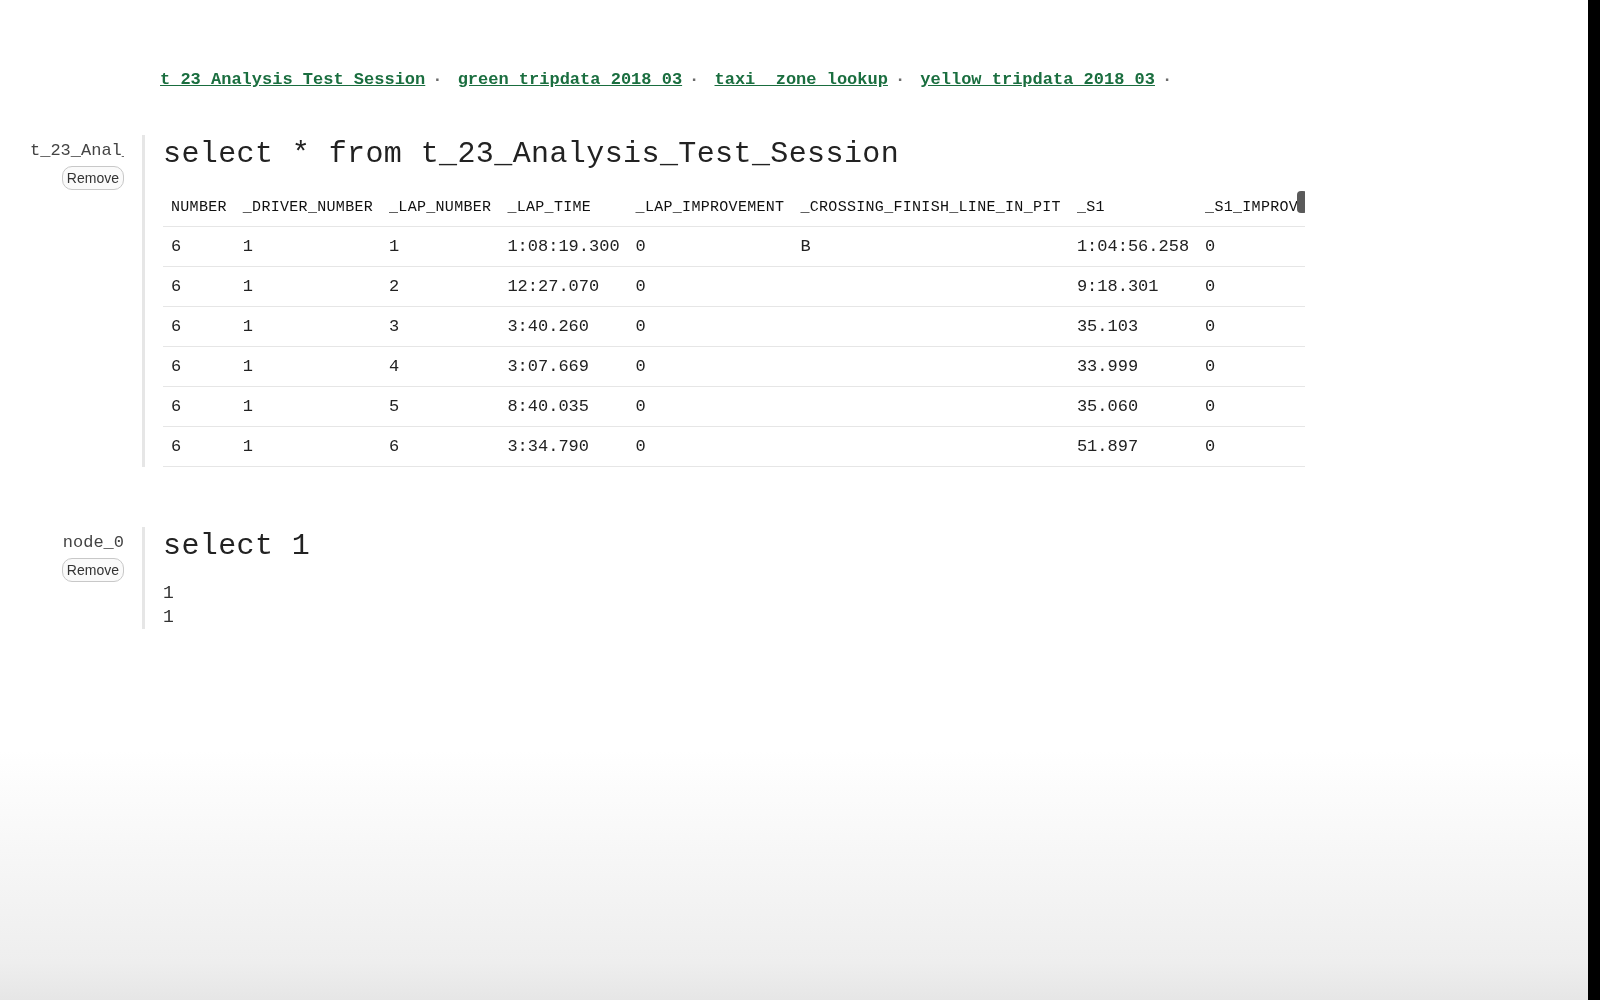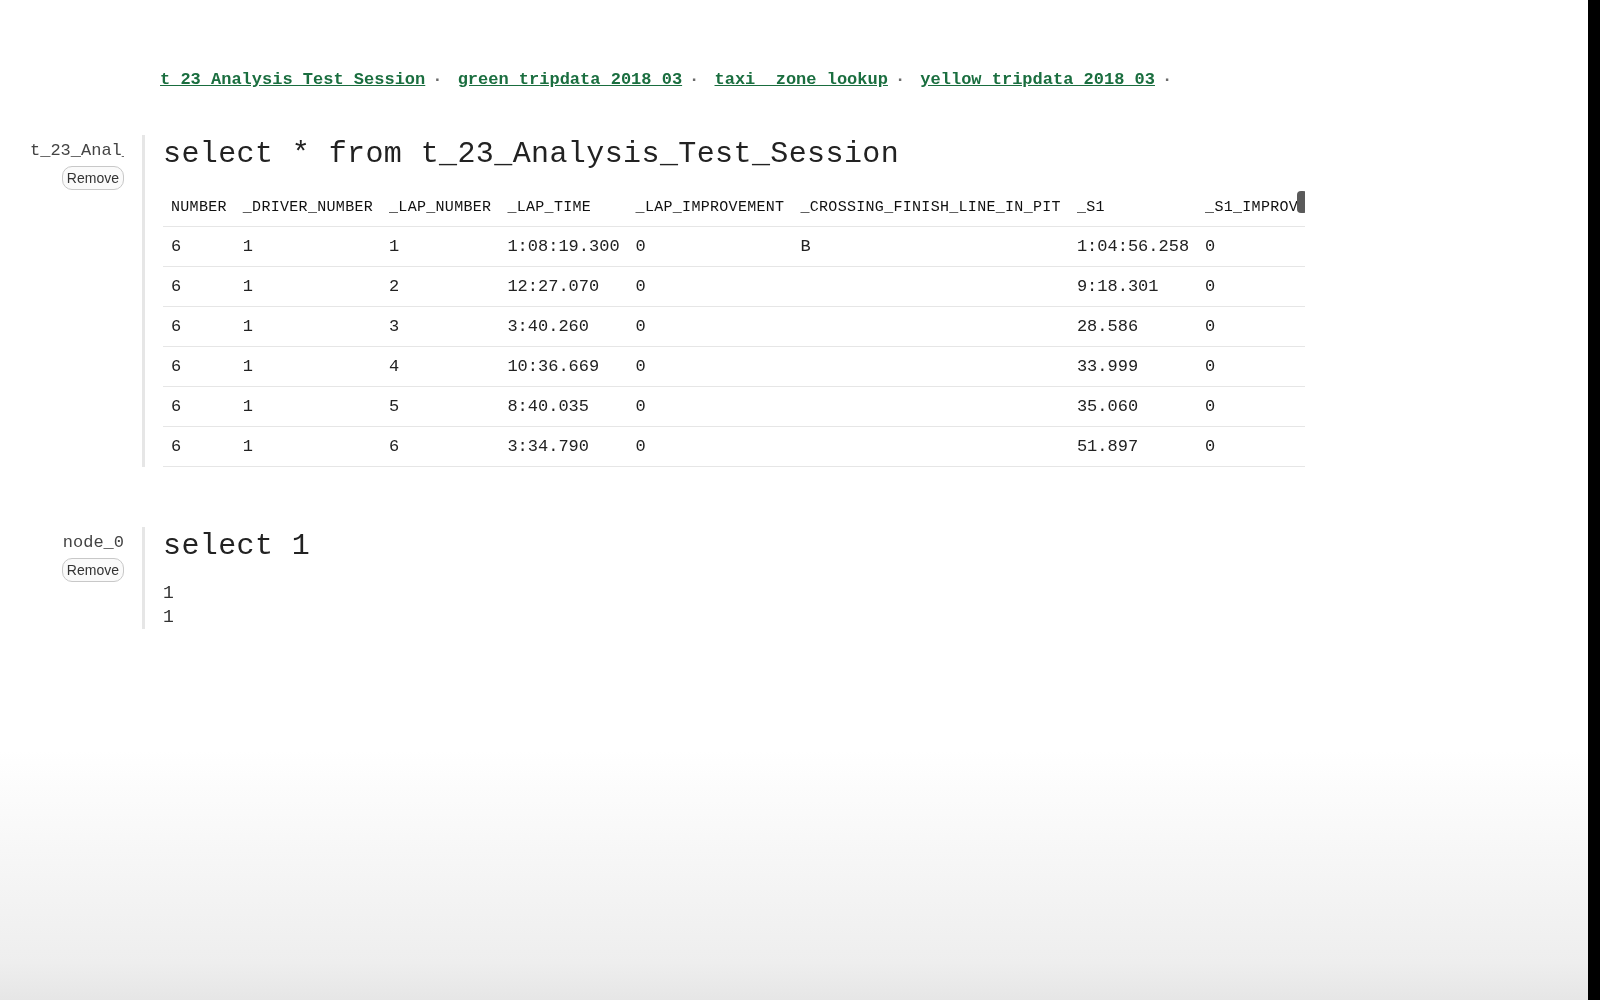--- a/index.html
+++ b/index.html
@@ -218,28 +218,28 @@
                 <td class="c-s1">9:18.301</td>
                 <td class="c-s1i">0</td>
               </tr>
               <tr>
                 <td class="c-num">6</td>
                 <td class="c-drv">1</td>
                 <td class="c-lap">3</td>
                 <td class="c-lapt">3:40.260</td>
                 <td class="c-lapi">0</td>
                 <td class="c-cross"></td>
-                <td class="c-s1">28.586</td>
+                <td class="c-s1">35.103</td>
                 <td class="c-s1i">0</td>
               </tr>
               <tr>
                 <td class="c-num">6</td>
                 <td class="c-drv">1</td>
                 <td class="c-lap">4</td>
-                <td class="c-lapt">10:36.669</td>
+                <td class="c-lapt">3:07.669</td>
                 <td class="c-lapi">0</td>
                 <td class="c-cross"></td>
                 <td class="c-s1">33.999</td>
                 <td class="c-s1i">0</td>
               </tr>
               <tr>
                 <td class="c-num">6</td>
                 <td class="c-drv">1</td>
                 <td class="c-lap">5</td>
                 <td class="c-lapt">8:40.035</td>

